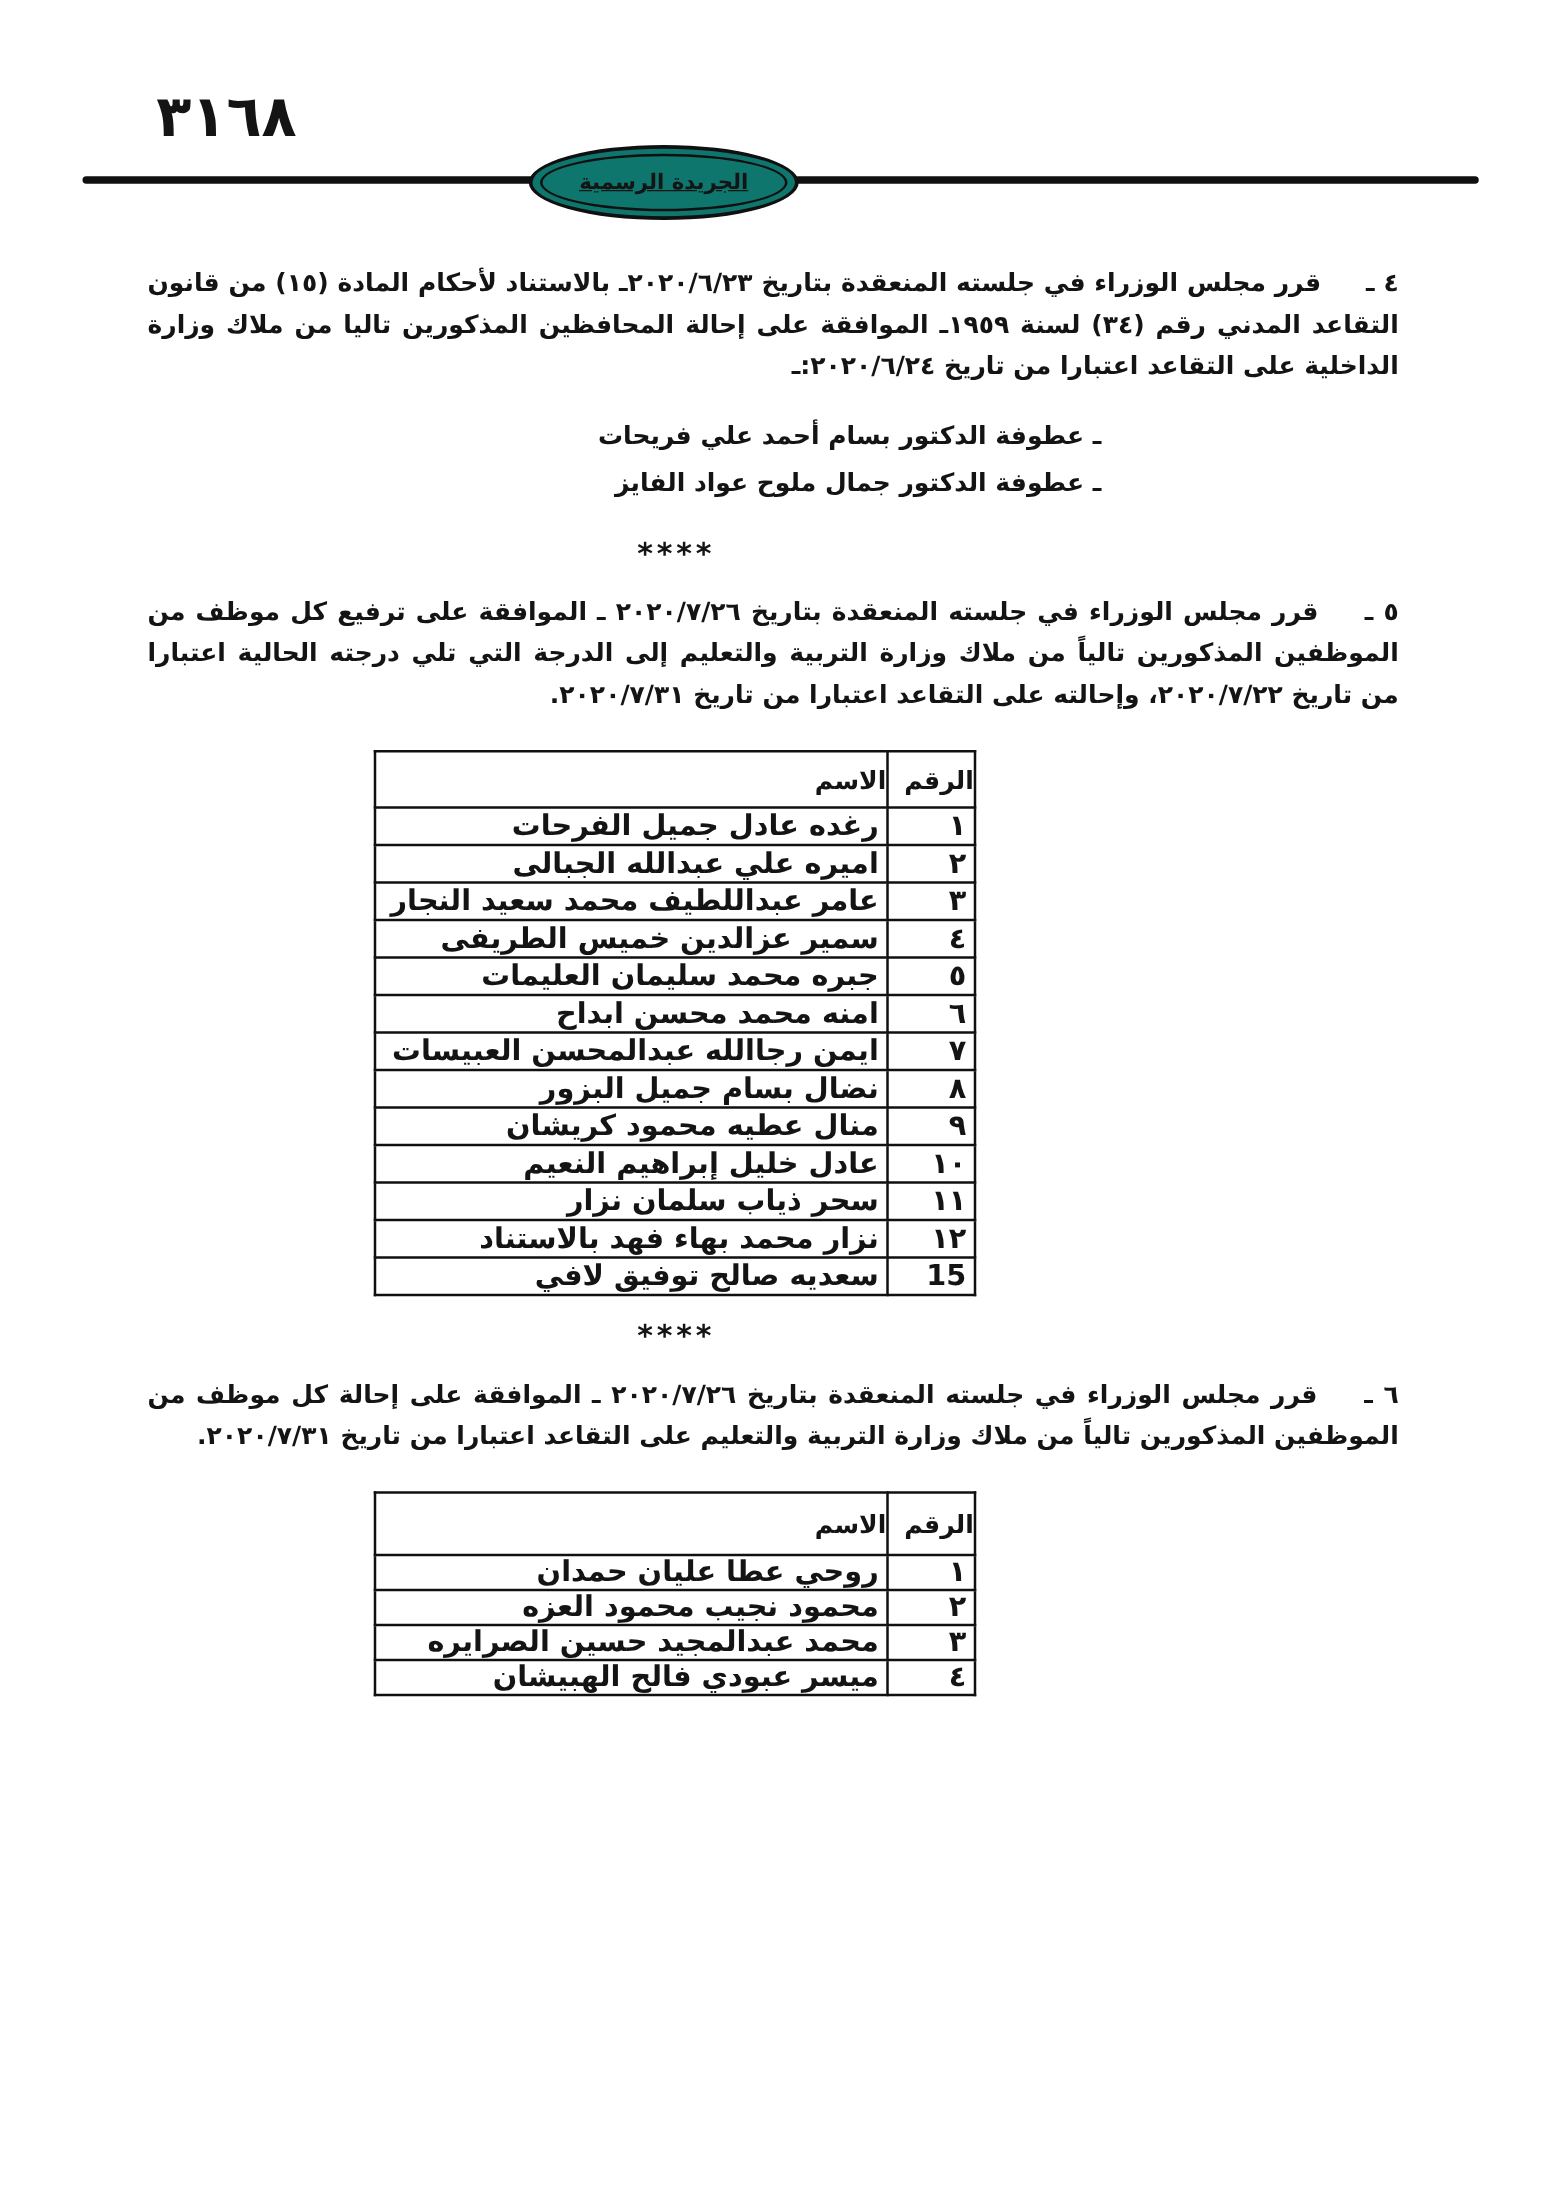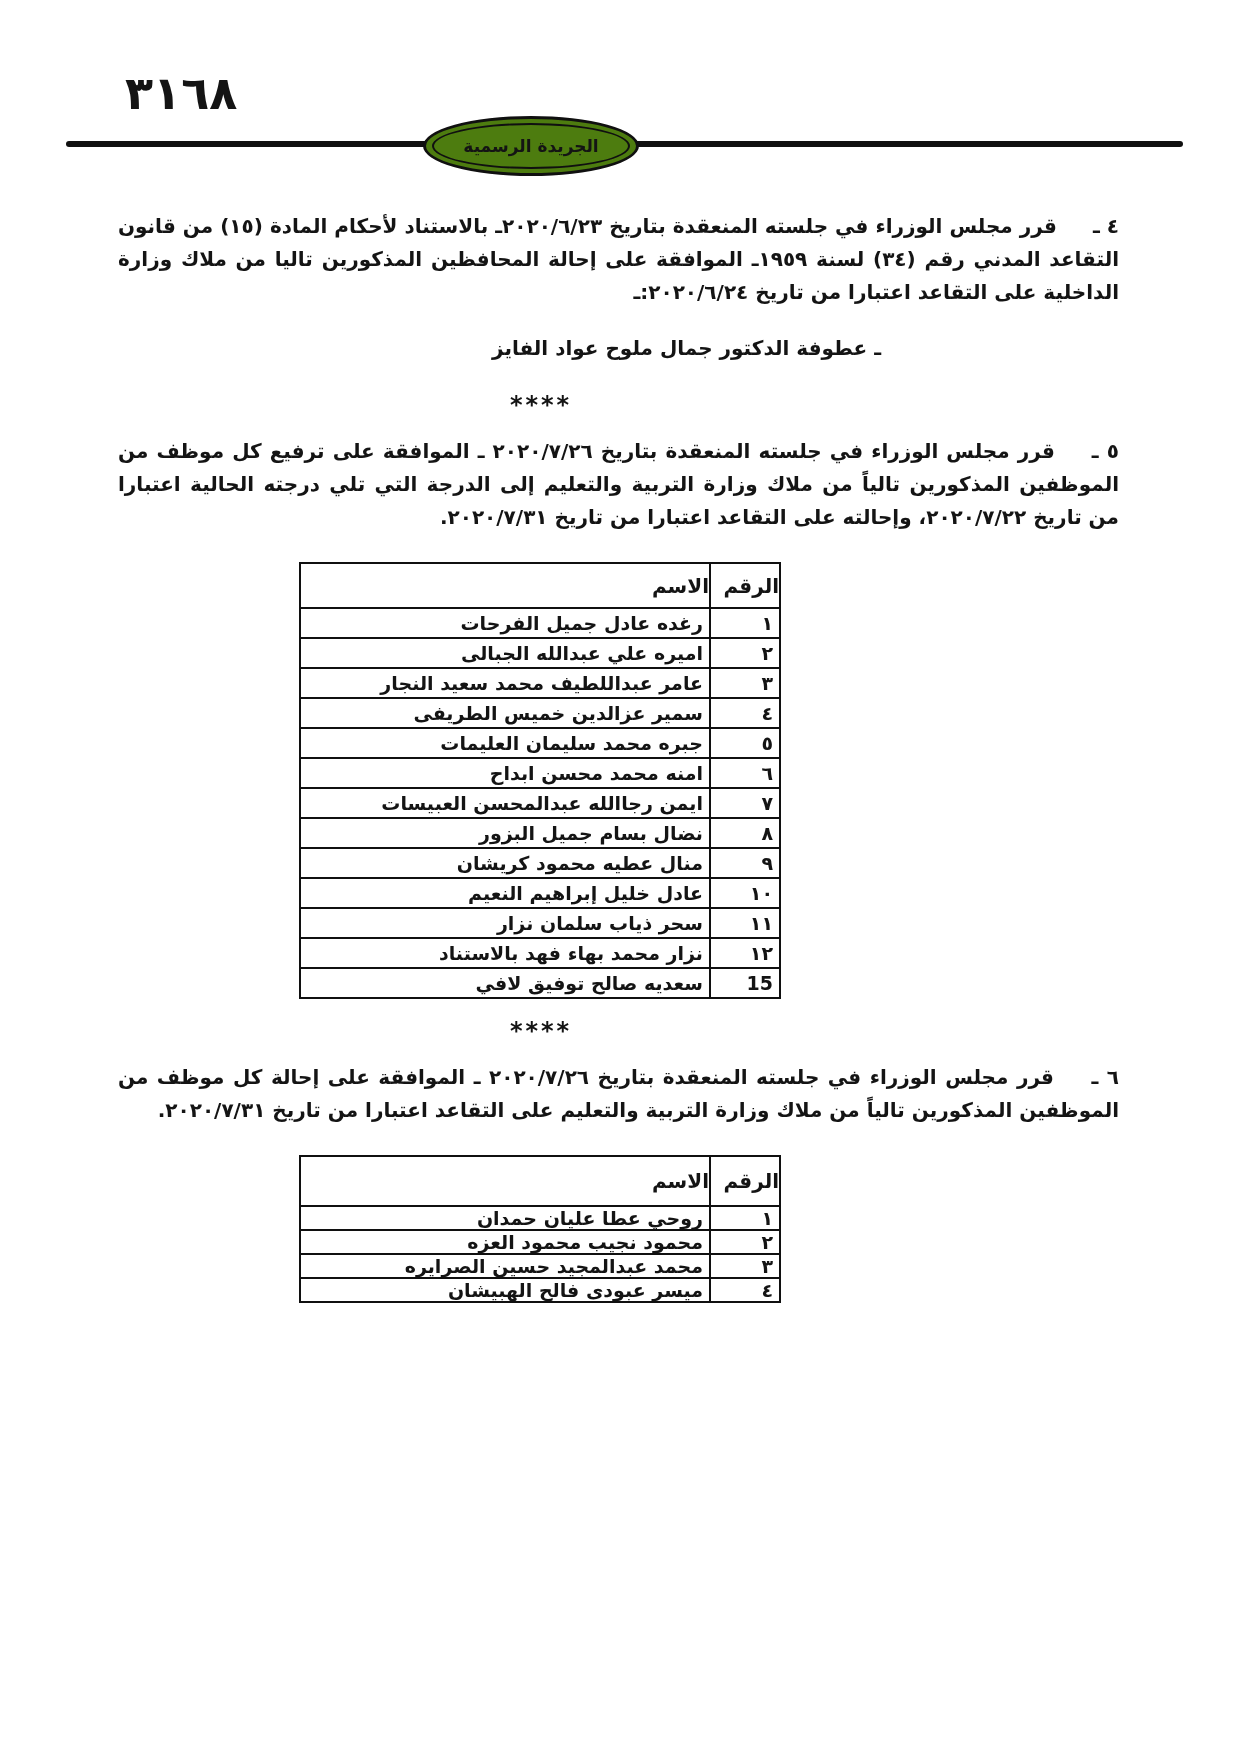--- a/index.html
+++ b/index.html
@@ -21,23 +21,23 @@
     font-size: 46px; font-weight: bold; letter-spacing: 3px;
     direction: ltr;
   }
   .header-rule {
     position: absolute; left: 66px; right: 58px; top: 141px;
     height: 6px; background: #101010; border-radius: 3px;
   }
   .title-ellipse {
     position: absolute; left: 423px; top: 116px;
     width: 216px; height: 60px;
-    background: #4d7c0f;
+    background: #0f766e;
     border: 3px solid #101010; border-radius: 50%;
-    display: flex; align-items: center; justify-content: center;
+    display: flex; align-items: center; justify-content: center; text-decoration: underline;
   }
   .title-ellipse-inner {
     width: 198px; height: 46px;
     border: 2px solid #101010; border-radius: 50%;
     display: flex; align-items: center; justify-content: center;
   }
   .title-ellipse-inner span { font-size: 17px; font-weight: bold; }
 
   
   .content { padding: 20px 122px 0 118px; }
@@ -72,21 +72,21 @@
     table-layout: fixed;
   }
   table.doc-table th, table.doc-table td {
     border: 2px solid #101010;
     font-weight: bold;
     text-align: right; vertical-align: middle;
     overflow: hidden; white-space: nowrap;
   }
   table.doc-table th { font-size: 20px; height: 45px; }
   table.doc-table col.num-col { width: 70px; }
-  table.doc-table td { font-size: 19px; padding: 0 6px; }
+  table.doc-table td { font-size: 23px; padding: 0 6px; }
   table.t1 td { height: 30px; }
   table.t2 th { height: 50px; }
   table.t2 td { height: 24px; }
   .sep-2 { margin-top: 18px; }
 </style>
 </head>
 <body>
 
 <div class="page">
 
@@ -101,20 +101,21 @@
   </header>
 
   <main class="content">
 
     <p class="para para-4">
       <span class="marker">٤ ـ</span>
       <span>قرر مجلس الوزراء في جلسته المنعقدة بتاريخ ٢٠٢٠/٦/٢٣ـ بالاستناد لأحكام المادة (١٥) من قانون التقاعد المدني رقم (٣٤) لسنة ١٩٥٩ـ الموافقة على إحالة المحافظين المذكورين تاليا من ملاك وزارة الداخلية على التقاعد اعتبارا من تاريخ ٢٠٢٠/٦/٢٤:ـ</span>
     </p>
 
     <div class="names-list">
+      <div class="name-line">ـ عطوفة الدكتور بسام أحمد علي فريحات</div>
       <div class="name-line">ـ عطوفة الدكتور جمال ملوح عواد الفايز</div>
     </div>
 
     <div class="sep sep-1">****</div>
 
     <p class="para para-5">
       <span class="marker">٥ ـ</span>
       <span>قرر مجلس الوزراء في جلسته المنعقدة بتاريخ ٢٠٢٠/٧/٢٦ ـ الموافقة على ترفيع كل موظف من الموظفين المذكورين تالياً من ملاك وزارة التربية والتعليم إلى الدرجة التي تلي درجته الحالية اعتبارا من تاريخ ٢٠٢٠/٧/٢٢، وإحالته على التقاعد اعتبارا من تاريخ ٢٠٢٠/٧/٣١.</span>
     </p>
 

